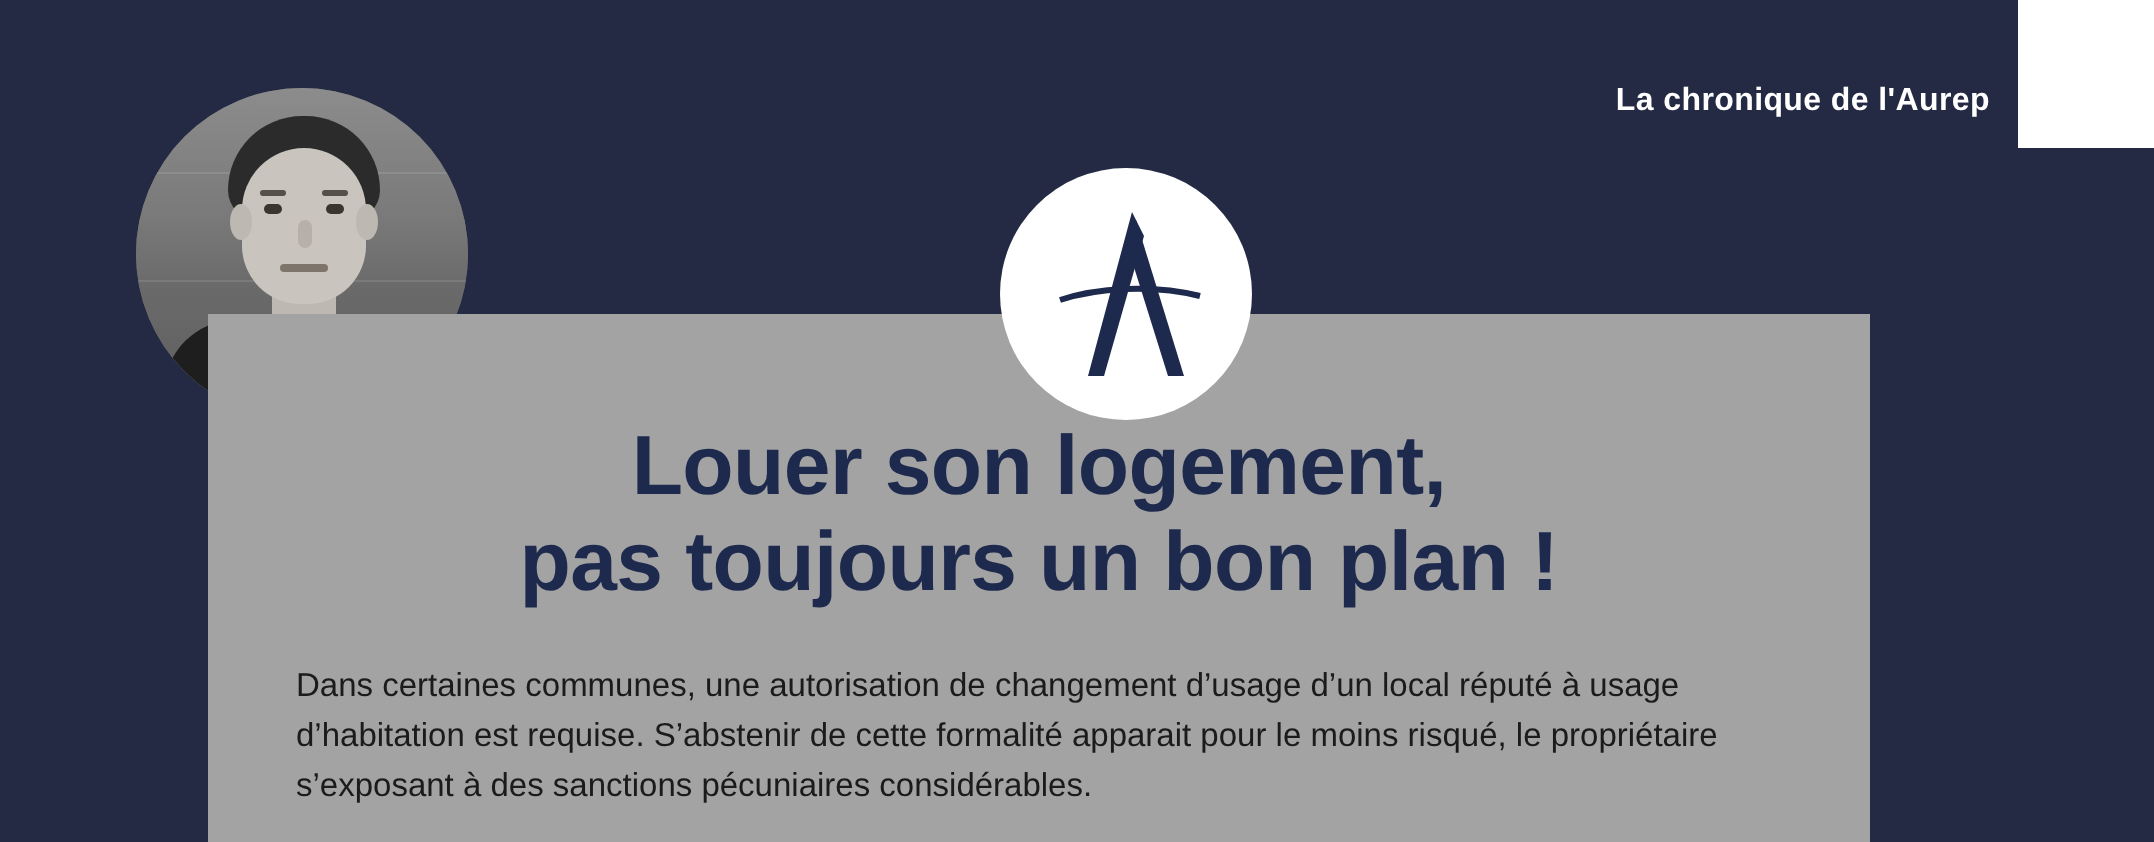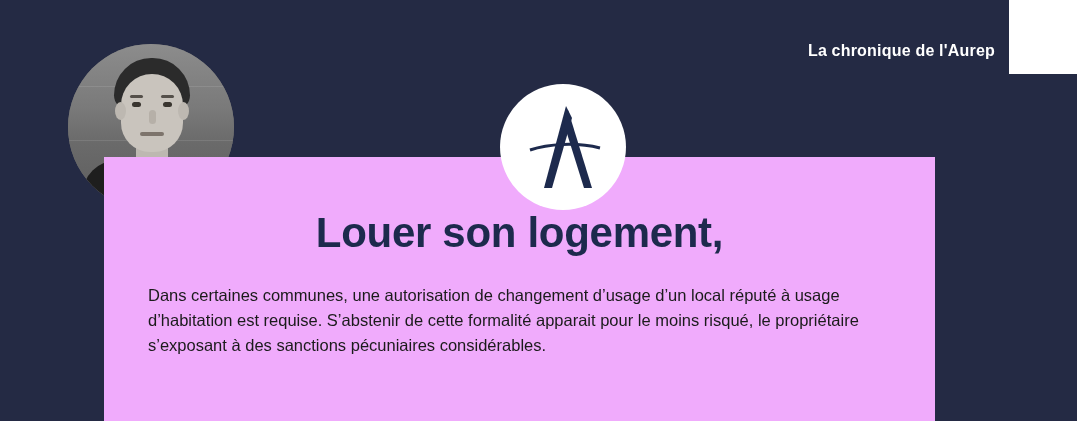--- a/index.html
+++ b/index.html
@@ -187,21 +187,21 @@
     left: 22px;
     top: 20px;
   }
   
   .card {
     position: absolute;
     left: 104px;
     top: 157px;
     width: 831px;
     height: 264px;
-    background: #f0abfc;
+    background: #a3a3a3;
     z-index: 2;
   }
   .title {
     color: #1d2a4d;
     font-family: "Liberation Sans", sans-serif;
     font-weight: bold;
     font-size: 42px;
     line-height: 48px;
     text-align: center;
     margin: 0;
@@ -259,17 +259,18 @@
     <svg width="82" height="86" viewBox="0 0 82 86">
       <path d="M44 2 L22 84 L30 84 L50 14 Z" fill="#1d2a4d"></path>
       <path d="M46 6 L70 84 L62 84 L42 20 Z" fill="#1d2a4d"></path>
       <path d="M8 46 C26 40, 54 38, 78 44" stroke="#1d2a4d" stroke-width="3" fill="none"></path>
     </svg>
   </div>
 
   <div class="card">
     <h1 class="title">
       <span class="line">Louer son logement,</span>
+      <span class="line">pas toujours un bon plan !</span>
     </h1>
     <p class="lede">Dans certaines communes, une autorisation de changement d’usage d’un local réputé à usage d’habitation est requise. S’abstenir de cette formalité apparait pour le moins risqué, le propriétaire s’exposant à des sanctions pécuniaires considérables.</p>
   </div>
 
 </div>
 
 </body></html>

